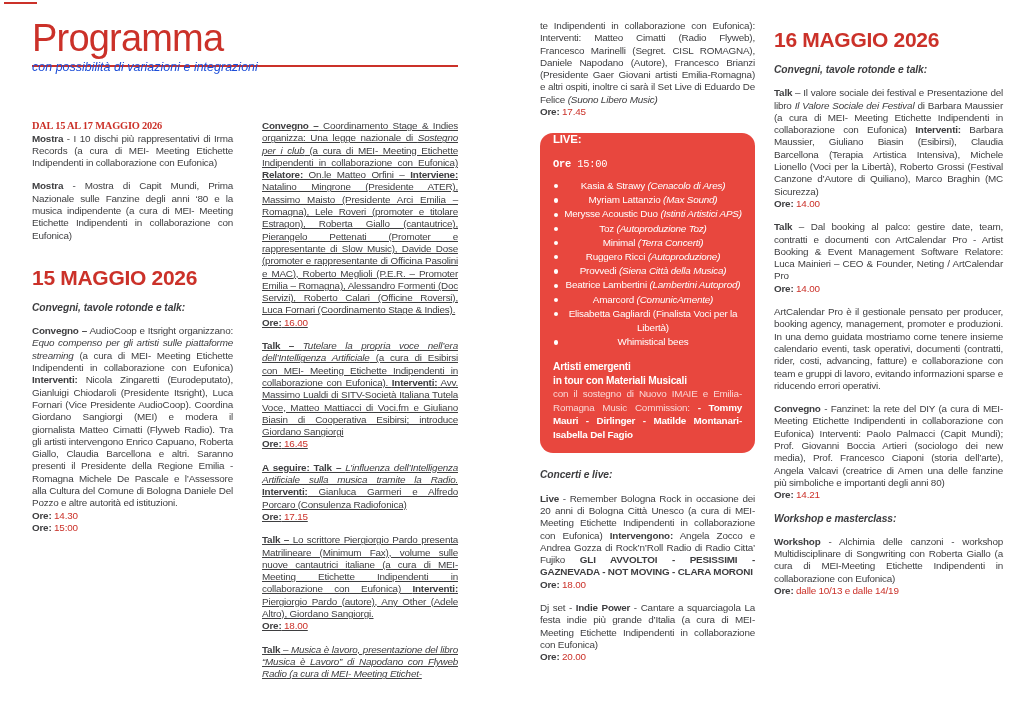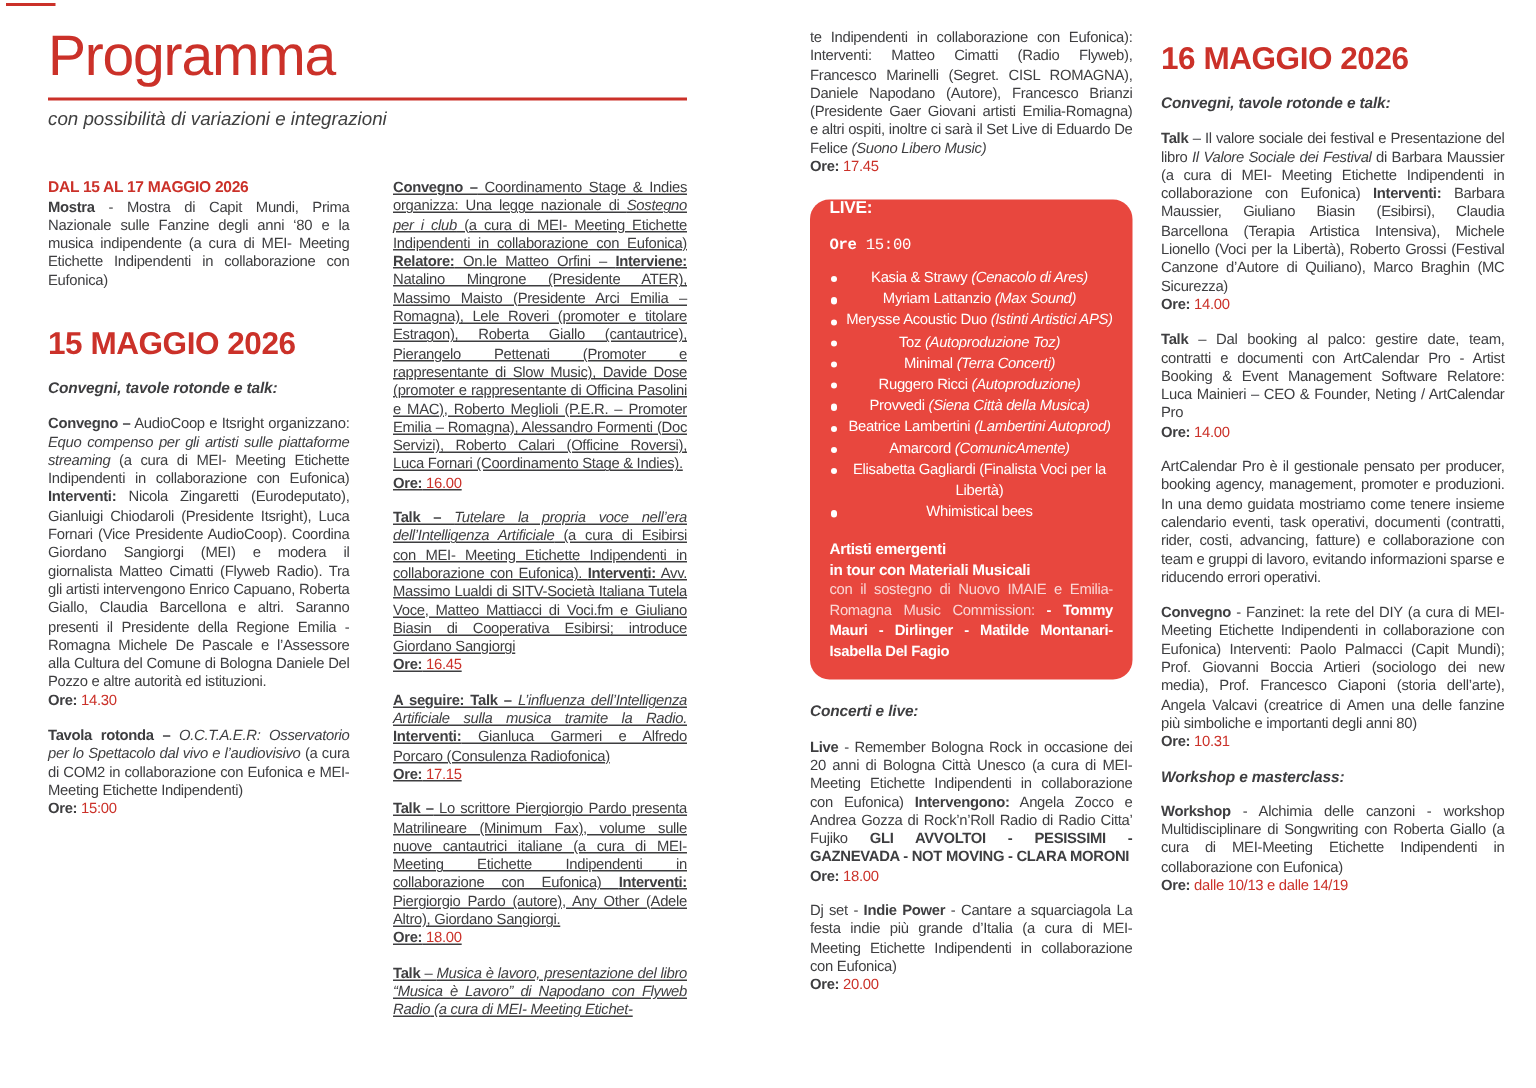--- a/index.html
+++ b/index.html
@@ -8,35 +8,35 @@
     width:1024px;height:725px;background:#ffffff;overflow:hidden;position:relative;
     font-family:"Liberation Sans","DejaVu Sans",sans-serif;color:var(--ink);
   }
   .page{position:absolute;inset:0;background:#fff;}
   .corner-mark{position:absolute;left:4px;top:2px;width:33px;height:2px;background:var(--red);}
   .doc-title{
     position:absolute;left:32px;top:16px;margin:0;font-size:38px;font-weight:400;
     color:var(--red);letter-spacing:-0.8px;line-height:44px;
   }
   .title-rule{position:absolute;left:32px;top:65px;width:426px;height:2px;background:var(--red);}
-  .doc-subtitle{position:absolute;left:32px;top:72px;font-style:italic;font-size:12.5px;color:#404040;}
+  .doc-subtitle{position:absolute;left:32px;top:60px;font-style:italic;font-size:12.5px;color:#1d4ed8;}
   .col{
     position:absolute;font-size:9.9px;line-height:12.3px;letter-spacing:-0.2px;
     text-align:left;hyphens:auto;
   }
   #col1{left:32px;top:120px;width:201px;}
   #col2{left:262px;top:120px;width:196px;text-decoration:underline;}
   #col3{left:540px;top:20px;width:215px;}
   #col4{left:774px;top:28px;width:229px;}
   .para{margin:0 0 11px;text-align:justify;}
   .ore{margin:-11px 0 11px;}
   .b{font-weight:bold;}
   .i{font-style:italic;}
   .r{color:var(--red);}
-  .h-sm{margin:0;font-size:10.4px;line-height:12.5px;color:var(--red);font-weight:bold;}
+  .h-sm{margin:0;font-size:10.4px;line-height:12.5px;color:var(--red);font-weight:bold;font-family:Liberation Serif, serif;}
   .h-lg{margin:0 0 13px;font-size:21px;line-height:23px;color:var(--red);font-weight:bold;letter-spacing:-0.3px;}
   .h-lg:not(:first-child){margin-top:24px;}
   .sub{margin:0 0 11px;font-size:10.3px;font-weight:bold;color:var(--ink);letter-spacing:-0.1px;font-style:italic;}
   .sub:not(:first-child){margin-top:4px;}
   .live-box{
     background:var(--boxred);border-radius:13px;color:#fff;
     padding:0 13px 12px;margin:15px 0 16px;
   }
   .lb-title{font-weight:bold;font-size:11.5px;margin:1px 0 12px;}
   .lb-ore{margin:0 0 9px;font-size:10.4px;font-family:Liberation Mono, monospace;}
@@ -53,26 +53,26 @@
 </head>
 <body>
 
 <div class="page">
   <div class="corner-mark"></div>
   <h1 class="doc-title">Programma</h1>
   <div class="title-rule"></div>
   <div class="doc-subtitle">con possibilità di variazioni e integrazioni</div>
   <div class="col" id="col1">
       <h3 class="h-sm">DAL 15 AL 17 MAGGIO 2026</h3>
+      <p class="para"><span class="b">Mostra</span><span> - I 10 dischi più rappresentativi di Irma Records (a cura di MEI- Meeting Etichette Indipendenti in collaborazione con Eufonica)</span></p>
       <p class="para"><span class="b">Mostra</span><span> - Mostra di Capit Mundi, Prima Nazionale sulle Fanzine degli anni ‘80 e la musica indipendente (a cura di MEI- Meeting Etichette Indipendenti in collaborazione con Eufonica)</span></p>
       <h2 class="h-lg">15 MAGGIO 2026</h2>
       <h4 class="sub">Convegni, tavole rotonde e talk:</h4>
       <p class="para"><span class="b">Convegno –</span><span> AudioCoop e Itsright organizzano: </span><span class="i">Equo compenso per gli artisti sulle piattaforme streaming</span><span> (a cura di MEI- Meeting Etichette Indipendenti in collaborazione con Eufonica) </span><span class="b">Interventi:</span><span> Nicola Zingaretti (Eurodeputato), Gianluigi Chiodaroli (Presidente Itsright), Luca Fornari (Vice Presidente AudioCoop). Coordina Giordano Sangiorgi (MEI) e modera il giornalista Matteo Cimatti (Flyweb Radio). Tra gli artisti intervengono Enrico Capuano, Roberta Giallo, Claudia Barcellona e altri. Saranno presenti il Presidente della Regione Emilia - Romagna Michele De Pascale e l’Assessore alla Cultura del Comune di Bologna Daniele Del Pozzo e altre autorità ed istituzioni.</span></p>
       <p class="ore"><span class="b">Ore:</span><span class="r"> 14.30</span></p>
-      <p class="para"><span class="b">Tavola rotonda – </span><span class="i">O.C.T.A.E.R: Osservatorio per lo Spettacolo dal vivo e l’audiovisivo</span><span> (a cura di COM2 in collaborazione con Eufonica e MEI- Meeting Etichette Indipendenti)</span></p>
       <p class="ore"><span class="b">Ore:</span><span class="r"> 15:00</span></p>
     </div>
   <div class="col" id="col2">
       <p class="para"><span class="b">Convegno –</span><span> Coordinamento Stage &amp; Indies organizza: Una legge nazionale di </span><span class="i">Sostegno per i club</span><span> (a cura di MEI- Meeting Etichette Indipendenti in collaborazione con Eufonica) </span><span class="b">Relatore:</span><span> On.le Matteo Orfini – </span><span class="b">Interviene:</span><span> Natalino Mingrone (Presidente ATER), Massimo Maisto (Presidente Arci Emilia – Romagna), Lele Roveri (promoter e titolare Estragon), Roberta Giallo (cantautrice), Pierangelo Pettenati (Promoter e rappresentante di Slow Music), Davide Dose (promoter e rappresentante di Officina Pasolini e MAC), Roberto Meglioli (P.E.R. – Promoter Emilia – Romagna), Alessandro Formenti (Doc Servizi), Roberto Calari (Officine Roversi), Luca Fornari (Coordinamento Stage &amp; Indies).</span></p>
       <p class="ore"><span class="b">Ore:</span><span class="r"> 16.00</span></p>
       <p class="para"><span class="b">Talk – </span><span class="i">Tutelare la propria voce nell’era dell’Intelligenza Artificiale</span><span> (a cura di Esibirsi con MEI- Meeting Etichette Indipendenti in collaborazione con Eufonica). </span><span class="b">Interventi:</span><span> Avv. Massimo Lualdi di SITV-Società Italiana Tutela Voce, Matteo Mattiacci di Voci.fm e Giuliano Biasin di Cooperativa Esibirsi; introduce Giordano Sangiorgi</span></p>
       <p class="ore"><span class="b">Ore:</span><span class="r"> 16.45</span></p>
       <p class="para"><span class="b">A seguire: Talk – </span><span class="i">L’influenza dell’Intelligenza Artificiale sulla musica tramite la Radio.</span><span> </span><span class="b">Interventi:</span><span> Gianluca Garmeri e Alfredo Porcaro (Consulenza Radiofonica)</span></p>
       <p class="ore"><span class="b">Ore:</span><span class="r"> 17.15</span></p>
       <p class="para"><span class="b">Talk –</span><span> Lo scrittore Piergiorgio Pardo presenta Matrilineare (Minimum Fax), volume sulle nuove cantautrici italiane (a cura di MEI- Meeting Etichette Indipendenti in collaborazione con Eufonica) </span><span class="b">Interventi:</span><span> Piergiorgio Pardo (autore), Any Other (Adele Altro), Giordano Sangiorgi.</span></p>
@@ -110,18 +110,18 @@
     </div>
   <div class="col" id="col4">
       <h2 class="h-lg">16 MAGGIO 2026</h2>
       <h4 class="sub">Convegni, tavole rotonde e talk:</h4>
       <p class="para"><span class="b">Talk</span><span> – Il valore sociale dei festival e Presentazione del libro </span><span class="i">Il Valore Sociale dei Festival</span><span> di Barbara Maussier (a cura di MEI- Meeting Etichette Indipendenti in collaborazione con Eufonica) </span><span class="b">Interventi:</span><span> Barbara Maussier, Giuliano Biasin (Esibirsi), Claudia Barcellona (Terapia Artistica Intensiva), Michele Lionello (Voci per la Libertà), Roberto Grossi (Festival Canzone d’Autore di Quiliano), Marco Braghin (MC Sicurezza)</span></p>
       <p class="ore"><span class="b">Ore:</span><span class="r"> 14.00</span></p>
       <p class="para"><span class="b">Talk</span><span> – Dal booking al palco: gestire date, team, contratti e documenti con ArtCalendar Pro - Artist Booking &amp; Event Management Software Relatore: Luca Mainieri – CEO &amp; Founder, Neting / ArtCalendar Pro</span></p>
       <p class="ore"><span class="b">Ore:</span><span class="r"> 14.00</span></p>
       <p class="para"><span>ArtCalendar Pro è il gestionale pensato per producer, booking agency, management, promoter e produzioni. In una demo guidata mostriamo come tenere insieme calendario eventi, task operativi, documenti (contratti, rider, costi, advancing, fatture) e collaborazione con team e gruppi di lavoro, evitando informazioni sparse e riducendo errori operativi.</span></p>
       <p class="para"><span class="b">Convegno</span><span> - Fanzinet: la rete del DIY (a cura di MEI- Meeting Etichette Indipendenti in collaborazione con Eufonica) Interventi: Paolo Palmacci (Capit Mundi); Prof. Giovanni Boccia Artieri (sociologo dei new media), Prof. Francesco Ciaponi (storia dell’arte), Angela Valcavi (creatrice di Amen una delle fanzine più simboliche e importanti degli anni 80)</span></p>
-      <p class="ore"><span class="b">Ore:</span><span class="r"> 10.31</span></p>
+      <p class="ore"><span class="b">Ore:</span><span class="r"> 14.21</span></p>
       <h4 class="sub">Workshop e masterclass:</h4>
       <p class="para"><span class="b">Workshop</span><span> - Alchimia delle canzoni - workshop Multidisciplinare di Songwriting con Roberta Giallo (a cura di MEI-Meeting Etichette Indipendenti in collaborazione con Eufonica)</span></p>
       <p class="ore"><span class="b">Ore:</span><span class="r"> dalle 10/13 e dalle 14/19</span></p>
     </div>
 </div>
 
 </body></html>

